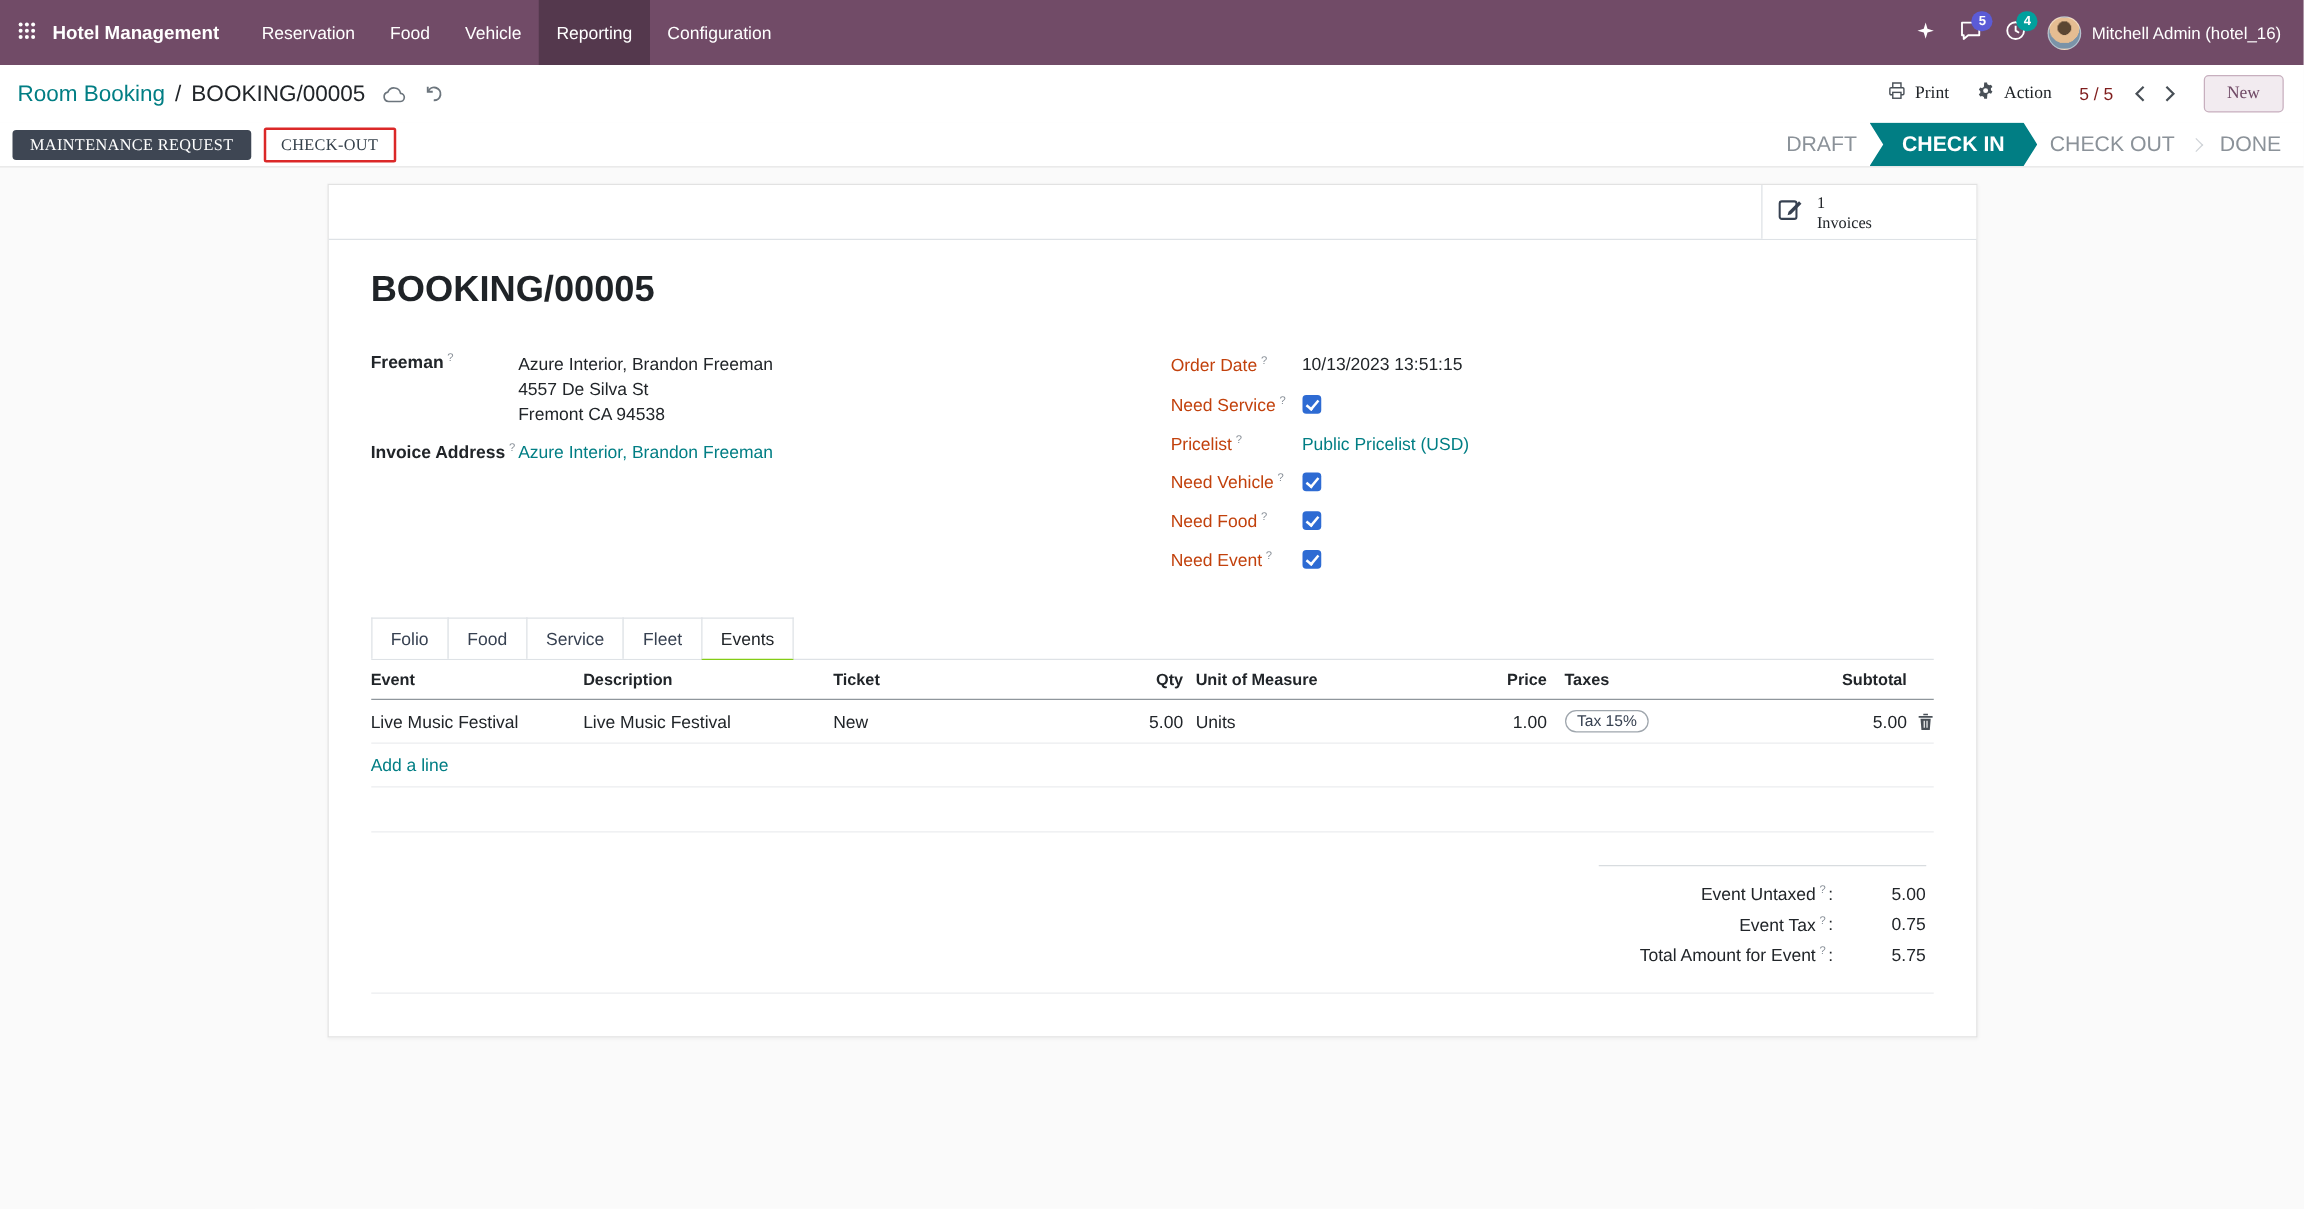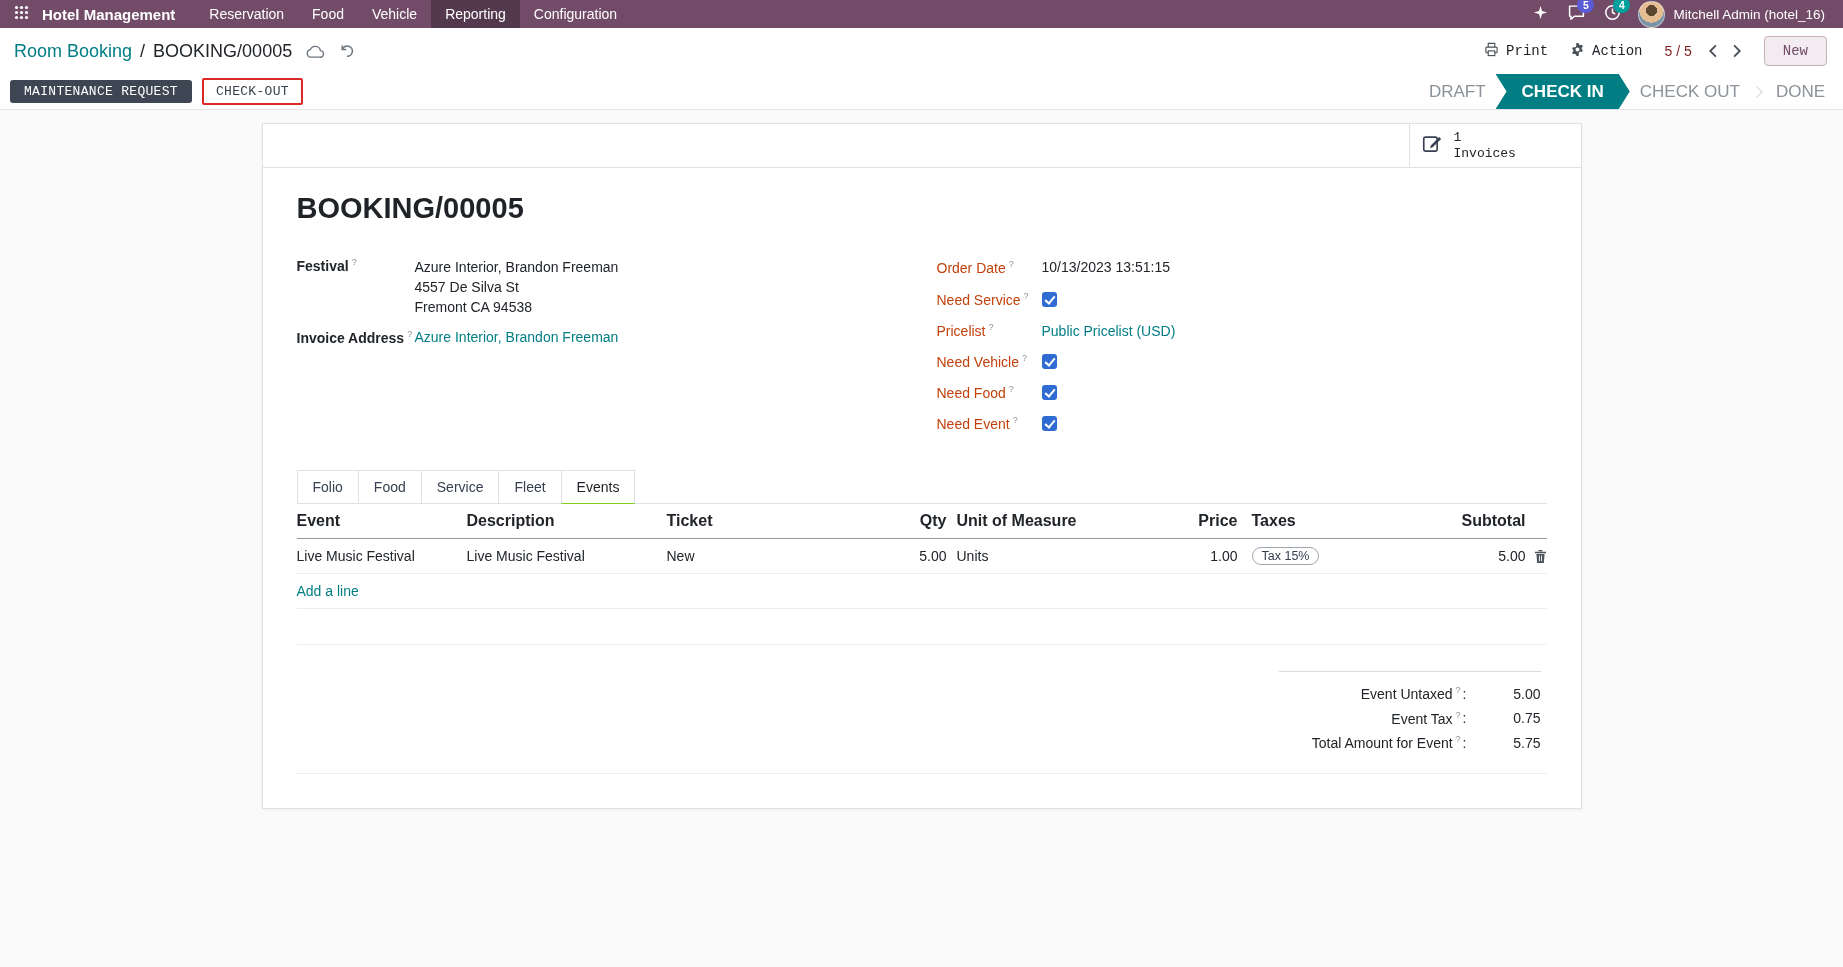--- a/index.html
+++ b/index.html
@@ -1,21 +1,21 @@
 <!DOCTYPE html>
 <html><head>
 <meta charset="utf-8">
 <style>
   * { margin:0; padding:0; box-sizing:border-box; }
   html,body { width:1843px; height:967px; }
   body { font-family:"Liberation Sans","DejaVu Sans",sans-serif; font-size:14px; color:#212529; background:#fafafa; overflow:hidden; }
-  button { font-family:Liberation Mono, monospace; }
-
-  
-  .navbar { height:28px; background:#714B67; display:flex; justify-content:space-between; align-items:stretch; color:#fff; padding-right:10px; }
+  button { font-family:Liberation Serif, serif; }
+
+  
+  .navbar { height:52px; background:#714B67; display:flex; justify-content:space-between; align-items:stretch; color:#fff; padding-right:10px; }
   .nav-left { display:flex; align-items:stretch; }
   .apps-btn { width:42px; display:flex; align-items:center; justify-content:center; background:transparent; border:none; cursor:pointer; }
   .brand { display:flex; align-items:center; font-weight:700; font-size:15px; padding-right:20px; cursor:pointer; white-space:nowrap; }
   .nav-menu { display:flex; }
   .nav-item { display:flex; align-items:center; padding:0 14px; font-size:14px; color:#fff; text-decoration:none; cursor:pointer; white-space:nowrap; }
   .nav-item.active { background:rgba(0,0,0,.25); }
   .nav-right { display:flex; align-items:center; }
   .systray-item { position:relative; width:36px; height:40px; display:flex; align-items:center; justify-content:center; cursor:pointer; }
   .badge { position:absolute; top:3px; right:0; min-width:17px; height:16px; border-radius:9px; font-size:10.5px; line-height:16px; text-align:center; padding:0 4px; color:#fff; font-weight:700; }
   .badge.msgs { background:#5B5BD6; }
@@ -73,21 +73,21 @@
   .cb { width:15px; height:15px; background:#2E6BD3; border-radius:3px; position:relative; display:inline-block; cursor:pointer; }
   .cb::after { content:""; position:absolute; left:5px; top:2px; width:4px; height:8px; border:solid #fff; border-width:0 2px 2px 0; transform:rotate(40deg); }
 
   
   .tabs { display:flex; border-bottom:1px solid #dee2e6; margin-top:24px; }
   .tab { padding:8px 15px; font-size:14px; color:#374151; border:1px solid #dee2e6; border-bottom:none; background:#fff; cursor:pointer; margin-right:-1px; position:relative; }
   .tab.active { margin-bottom:-1px; border-bottom:1px solid #84cc16; z-index:1; color:#212529; }
 
   
   .thead, .trow, .addrow, .emptyrow { display:grid; grid-template-columns:170px 200px 186px 94px 226px 65px 170px 118px 1fr; align-items:center; }
-  .thead { border-bottom:1px solid #8f969c; padding:8px 0; font-weight:700; font-size:16px; }
+  .thead { border-bottom:1px solid #8f969c; padding:8px 0; font-weight:700; font-size:13px; }
   .trow { padding:8px 0; border-bottom:1px solid #ebedef; font-size:14px; }
   .c-right { text-align:right; }
   .c-uom { padding-left:10px; }
   .c-tax { padding-left:14px; }
   .tax-badge { display:inline-block; border:1px solid #9fa6ad; border-radius:11px; padding:1px 9px; font-size:12.5px; color:#374151; background:#fff; }
   .c-trash { display:flex; justify-content:flex-end; cursor:pointer; }
   .addrow { padding:9px 0; border-bottom:1px solid #ebedef; }
   .add-line { color:#017E84; font-size:14px; cursor:pointer; grid-column:1 / -1; }
   .emptyrow { height:36px; border-bottom:1px solid #ebedef; }
 
@@ -253,21 +253,21 @@
       </button>
     </div>
 
     <div class="sheet-inner">
       <h1 class="record-title">BOOKING/00005</h1>
 
       <div class="fields">
 
         <div>
           <div class="frow">
-            <span class="flabel help">Festival</span>
+            <span class="flabel help">Freeman</span>
             <span class="fval">Azure Interior, Brandon Freeman</span>
           </div>
           <div class="addr-block">
             <div class="addr">4557 De Silva St</div>
             <div class="addr">Fremont CA 94538</div>
           </div>
           <div class="frow inv-addr-row">
             <span class="flabel help">Invoice Address</span>
             <a class="o-link">Azure Interior, Brandon Freeman</a>
           </div>

